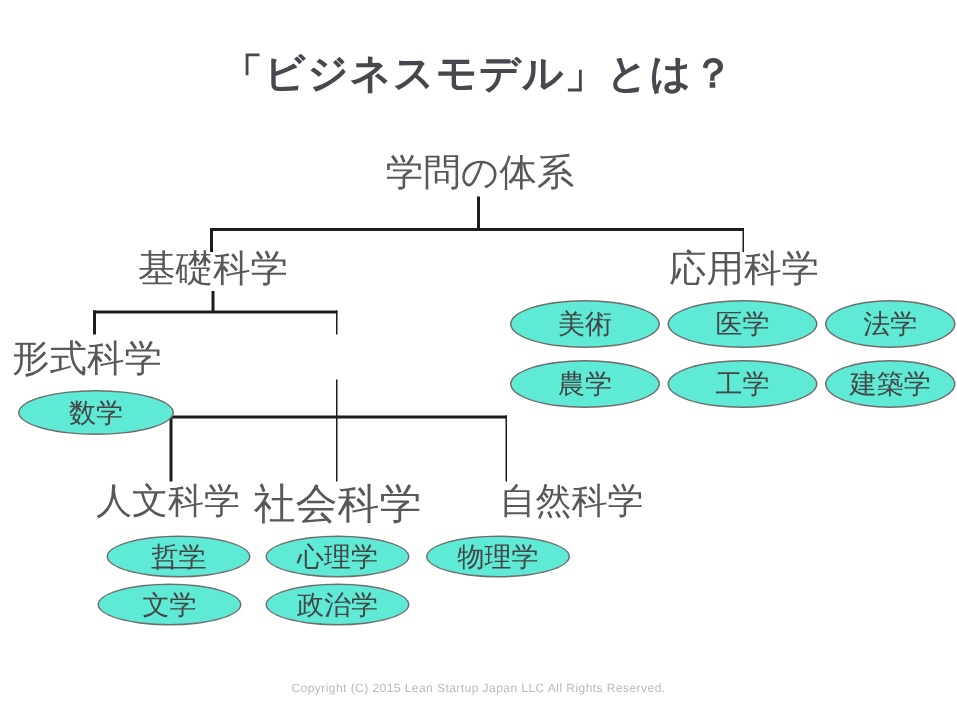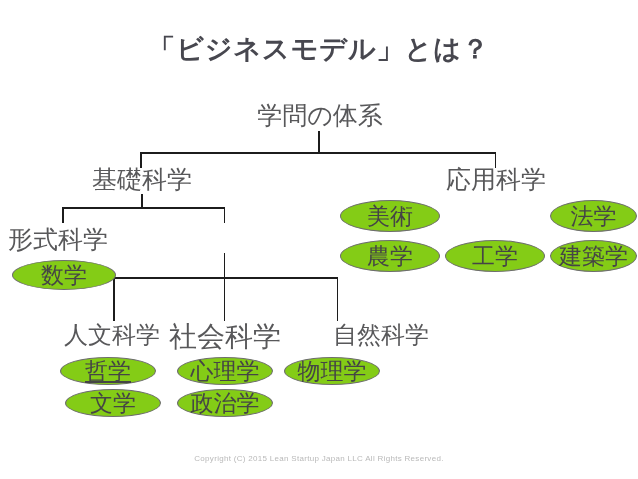--- a/index.html
+++ b/index.html
@@ -61,31 +61,31 @@
   .l3-drop-1     { left: 113px;   top: 277px; height: 44px; }
   .l3-drop-2     { left: 223.5px; top: 277px; height: 44px; }
   .l3-drop-3     { left: 336.5px; top: 277px; height: 44px; }
 
   
   .ellipse {
     position: absolute;
     box-sizing: border-box;
     border: 1.5px solid #6e6e6e;
     border-radius: 50%;
-    background: #84cc16;
+    background: #5eead4;
     display: flex;
     align-items: center;
     justify-content: center;
     font-family: "Liberation Serif", "DejaVu Serif", serif;
-    font-size: 23px;
+    font-size: 18px;
     color: #454545;
     white-space: nowrap;
   }
   .e-math         { left: 12px;  top: 260px; width: 104px; height: 30px; }
-  .e-philosophy   { left: 60px;  top: 357px; width: 96px;  height: 28px; text-decoration: underline; }
+  .e-philosophy   { left: 71px;  top: 357px; width: 96px;  height: 28px; text-decoration: underline; }
   .e-literature   { left: 65px;  top: 389px; width: 96px;  height: 28px; }
   .e-psychology   { left: 177px; top: 357px; width: 96px;  height: 28px; }
   .e-politics     { left: 177px; top: 389px; width: 96px;  height: 28px; text-align: center; }
   .e-physics      { left: 284px; top: 357px; width: 96px;  height: 28px; }
   .e-chemistry    { left: 284px; top: 389px; width: 96px;  height: 28px; }
   .e-art          { left: 340px; top: 200px; width: 100px; height: 32px; }
   .e-medicine     { left: 445px; top: 200px; width: 100px; height: 32px; }
   .e-law          { left: 550px; top: 200px; width: 87px;  height: 32px; }
   .e-agriculture  { left: 340px; top: 240px; width: 100px; height: 32px; }
   .e-engineering  { left: 445px; top: 240px; width: 100px; height: 32px; }
@@ -132,20 +132,21 @@
   <div class="node n-natural">自然科学</div>
 
   <div class="ellipse e-math">数学</div>
   <div class="ellipse e-philosophy">哲学</div>
   <div class="ellipse e-literature">文学</div>
   <div class="ellipse e-psychology">心理学</div>
   <div class="ellipse e-politics">政治学</div>
   <div class="ellipse e-physics">物理学</div>
 
   <div class="ellipse e-art">美術</div>
+  <div class="ellipse e-medicine">医学</div>
   <div class="ellipse e-law">法学</div>
   <div class="ellipse e-agriculture">農学</div>
   <div class="ellipse e-engineering">工学</div>
   <div class="ellipse e-architecture">建築学</div>
 
   <div class="copyright">Copyright (C) 2015 Lean Startup Japan LLC All Rights Reserved.</div>
 
 </div>
 
 </body></html>

